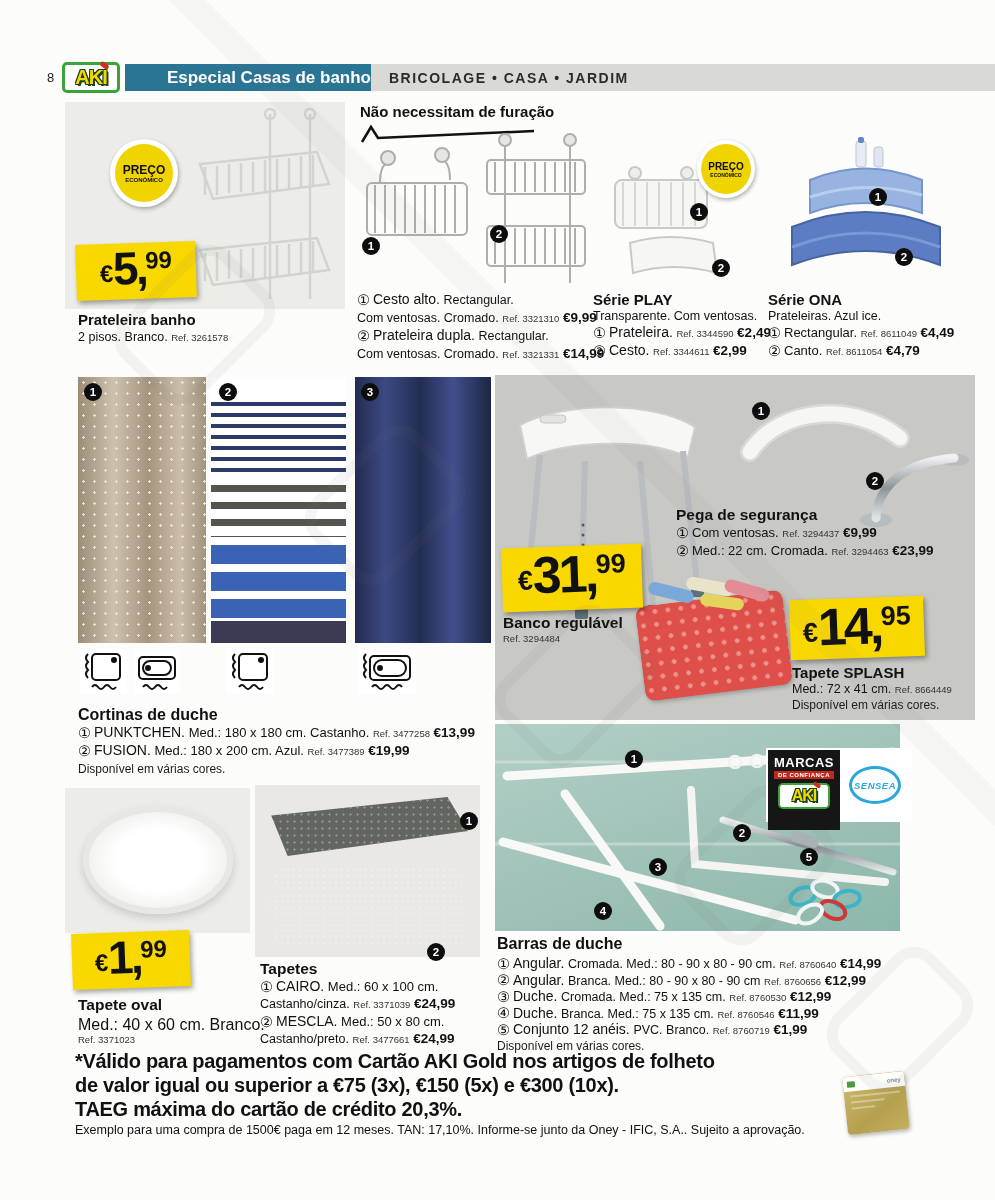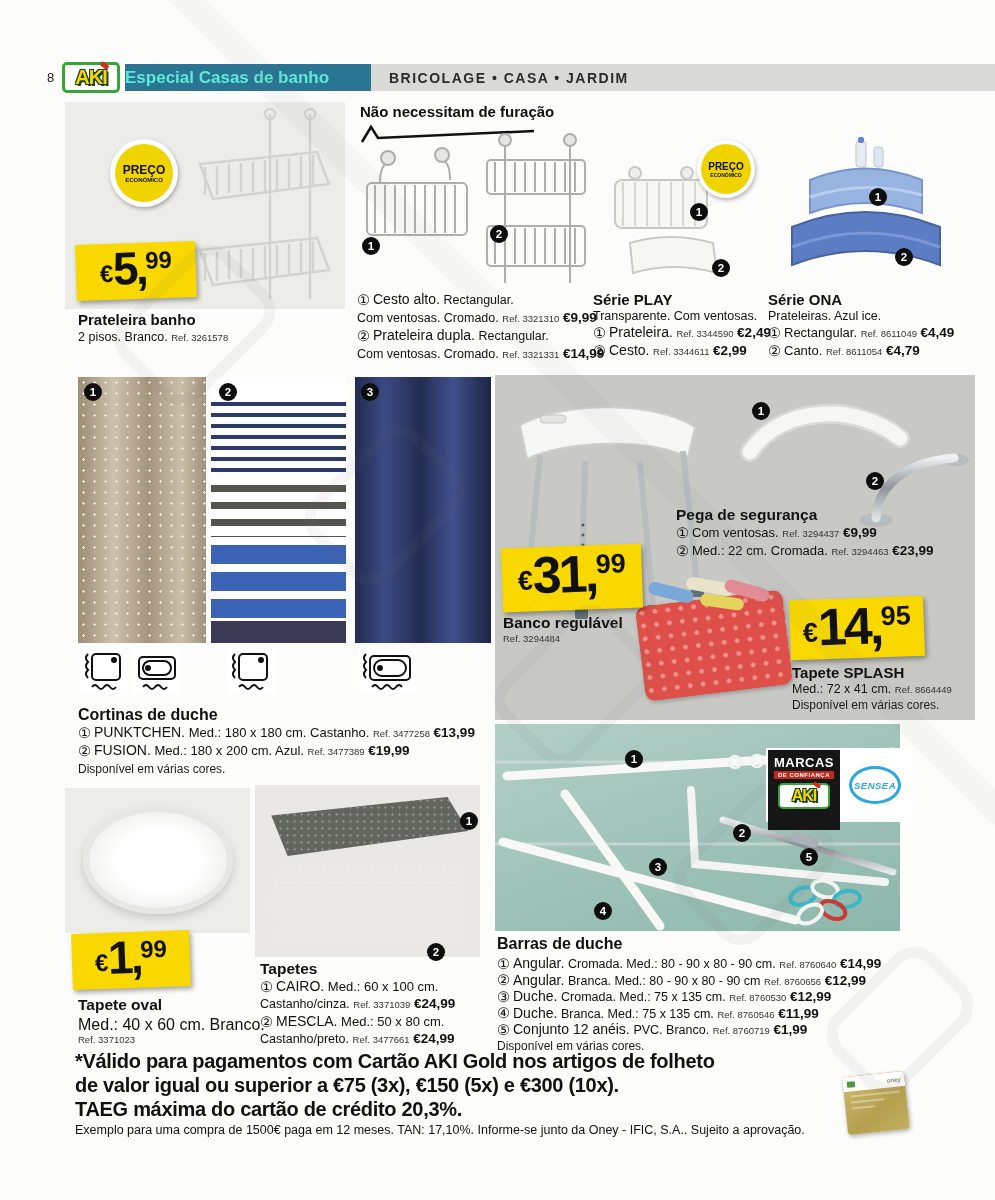--- a/index.html
+++ b/index.html
@@ -7,21 +7,21 @@
 body{font-family:"Liberation Sans",sans-serif;color:#111}
 #page{position:relative;width:995px;height:1200px;background:#fcfcfb;overflow:hidden}
 .abs{position:absolute}
 .nw{white-space:nowrap}
 
 .pagenum{font-size:13px;color:#222}
 .aki-logo{background:#fff;border:3px solid #3aa339;border-radius:5px;display:flex;align-items:center;justify-content:center}
 .aki-word{font-weight:bold;color:#f7d500;letter-spacing:-1px;
  text-shadow:-1px -1px 0 #14421c,1px -1px 0 #14421c,-1px 1px 0 #14421c,1px 1px 0 #14421c,2px 2px 0 #14421c}
 .aki-accent{position:absolute;background:#d42b20;border-radius:2px;transform:rotate(35deg)}
-.band-title{background:#2a7494;color:#5eead4;font-weight:bold;font-size:17px;display:flex;align-items:center;justify-content:flex-start}
+.band-title{background:#2a7494;color:#ffffff;font-weight:bold;font-size:17px;display:flex;align-items:center;justify-content:flex-end}
 .band-cat{background:#d9d9d6;color:#2b2b2b;font-weight:bold;font-size:14px;letter-spacing:1.5px;display:flex;align-items:center;padding-left:18px}
 
 .photo{background:#ecece9}
 .graybox{background:#c8c8c5}
 .tealbox{background:linear-gradient(160deg,#b2cfc6,#8db7ac)}
 
 .tag{position:absolute;background:#f9d800;display:flex;justify-content:center;transform:rotate(-2deg);box-shadow:2px 3px 5px rgba(0,0,0,.35)}
 .p-cur{font-weight:bold;font-size:24px;margin-top:16px}
 .p-int{font-weight:bold;font-size:46px;letter-spacing:-3px;margin-top:2px;line-height:1}
 .p-dec{font-weight:bold;font-size:24px;margin-top:4px}

